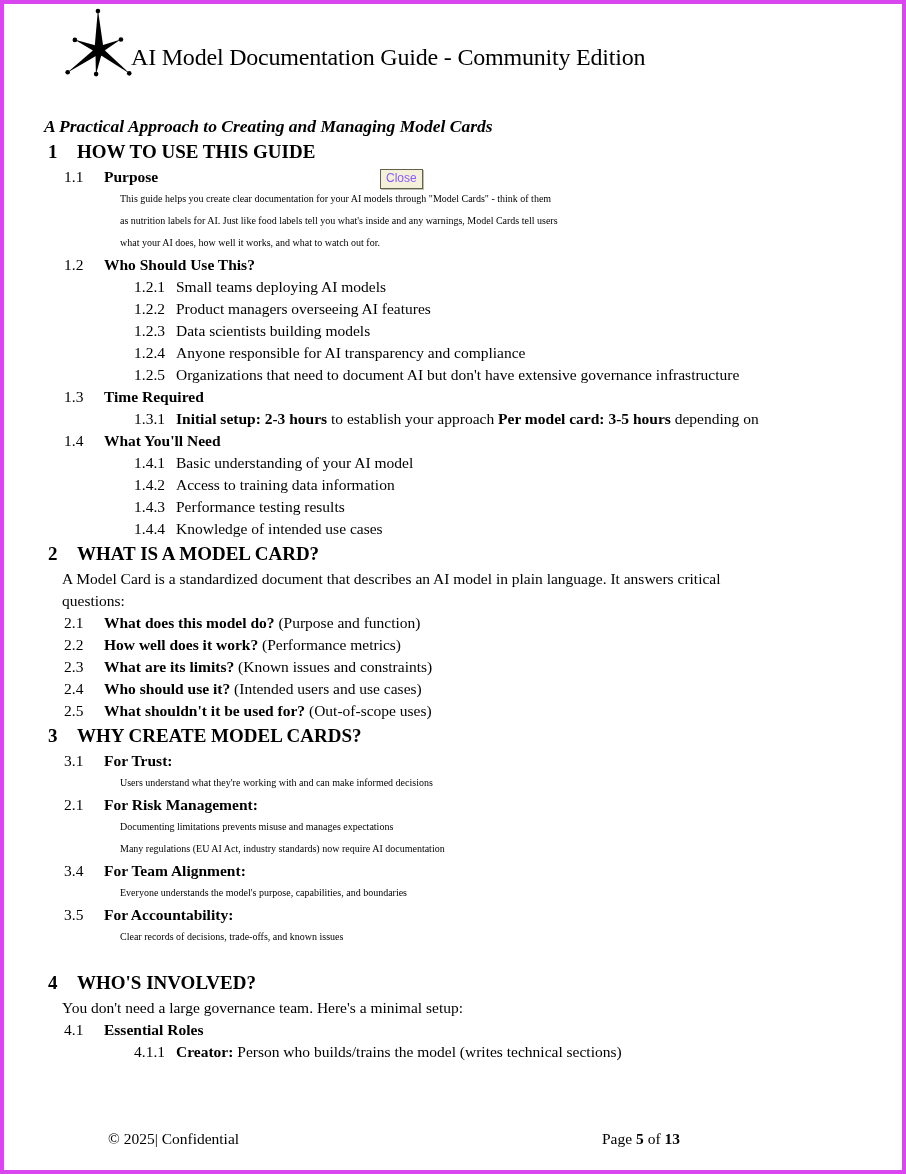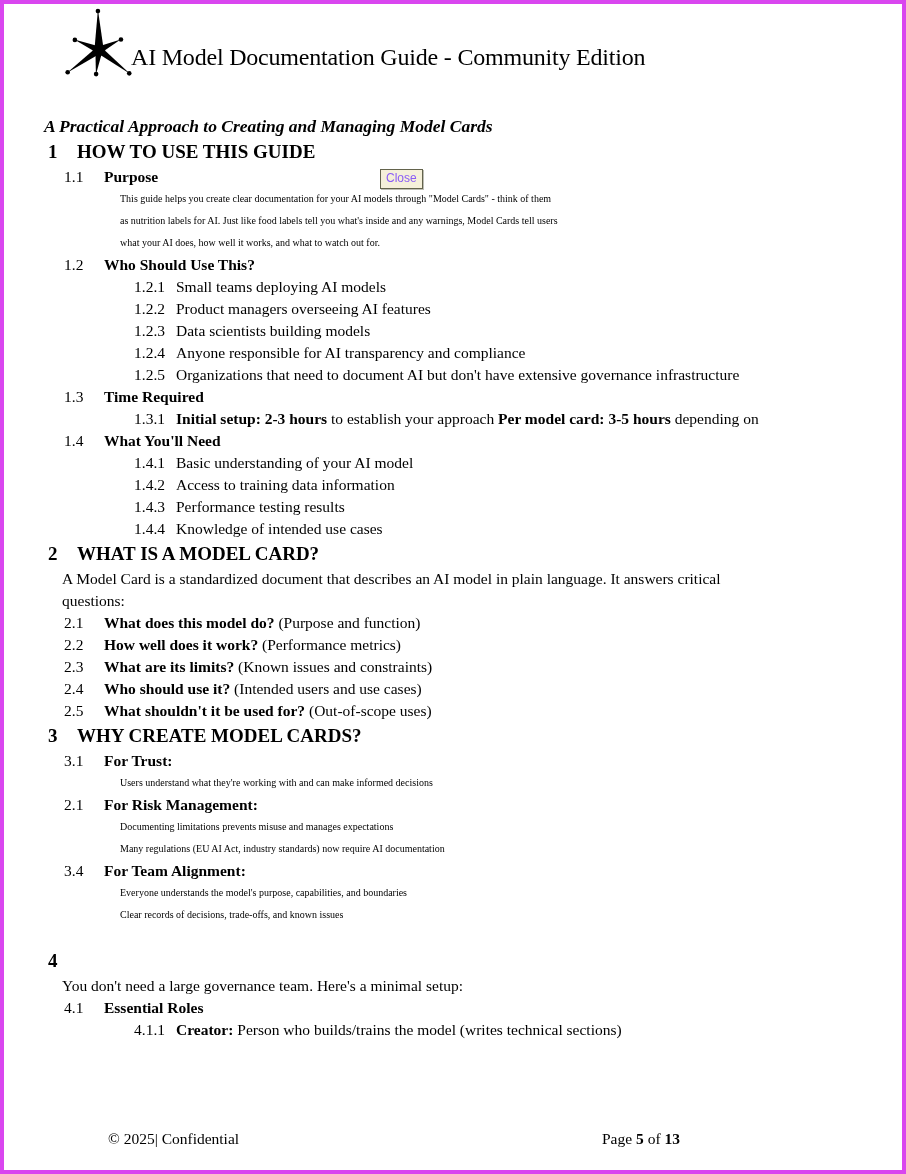--- a/index.html
+++ b/index.html
@@ -184,24 +184,29 @@
       <span class="num">2.1</span>
       <span class="head">For Risk Management:</span>
     </div>
     <div class="desc">Documenting limitations prevents misuse and manages expectations</div>
     <div class="desc">Many regulations (EU AI Act, industry standards) now require AI documentation</div>
     <div class="row2">
       <span class="num">3.4</span>
       <span class="head">For Team Alignment:</span>
     </div>
     <div class="desc">Everyone understands the model's purpose, capabilities, and boundaries</div>
+    <div class="row2">
+      <span class="num">3.5</span>
+      <span class="head">For Accountability:</span>
+    </div>
     <div class="desc">Clear records of decisions, trade-offs, and known issues</div>
 
     <div class="h1 sec4">
       <span class="num">4</span>
+      <span>WHO'S INVOLVED?</span>
     </div>
     <div class="intro">You don't need a large governance team. Here's a minimal setup:</div>
     <div class="row2">
       <span class="num">4.1</span>
       <span class="head">Essential Roles</span>
     </div>
     <div class="row3">
       <span class="num">4.1.1</span>
       <span><span class="bold">Creator:</span><span> Person who builds/trains the model (writes technical sections)</span></span>
     </div>

